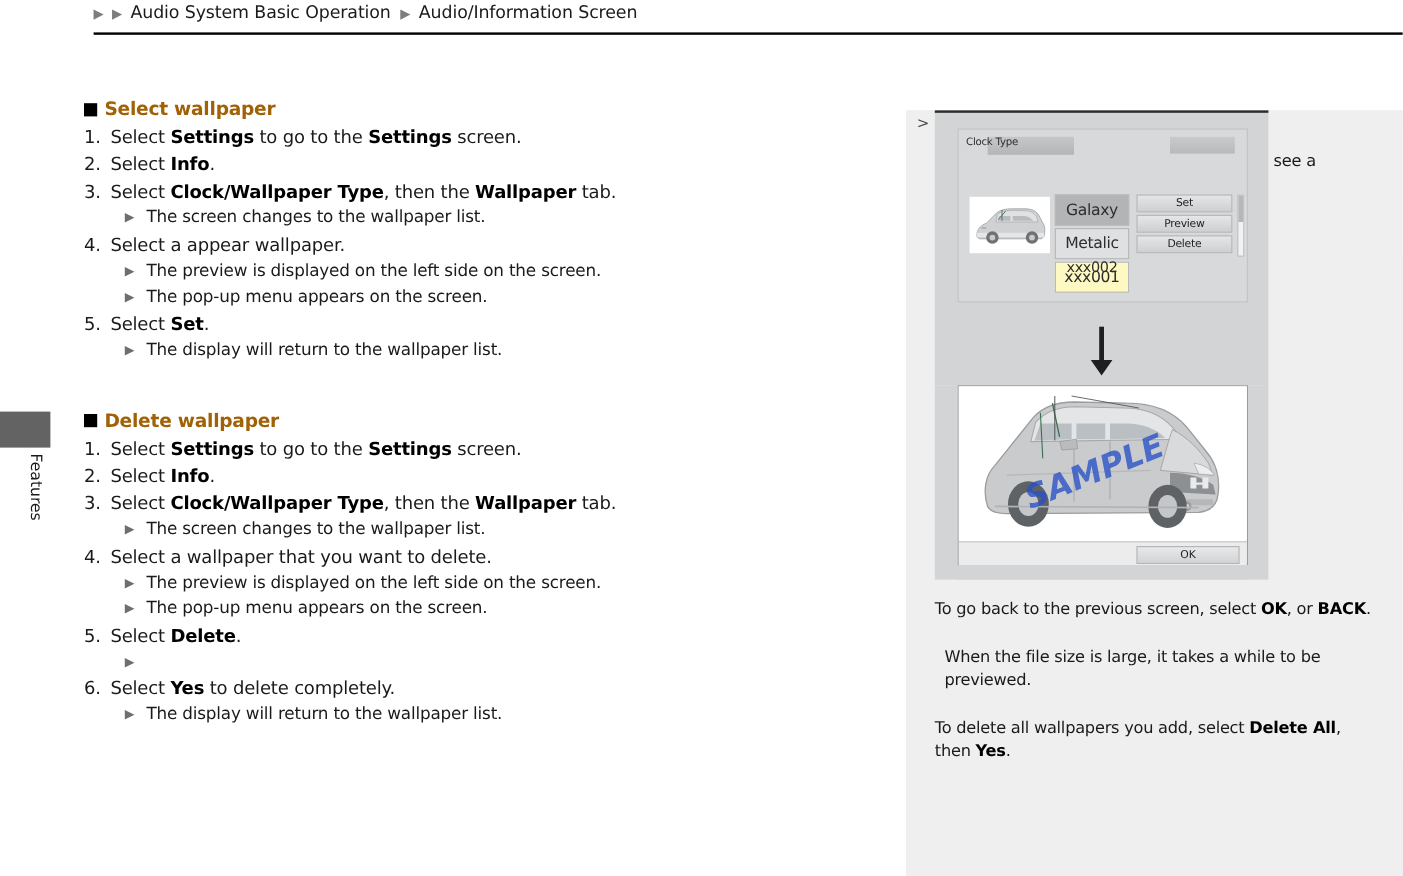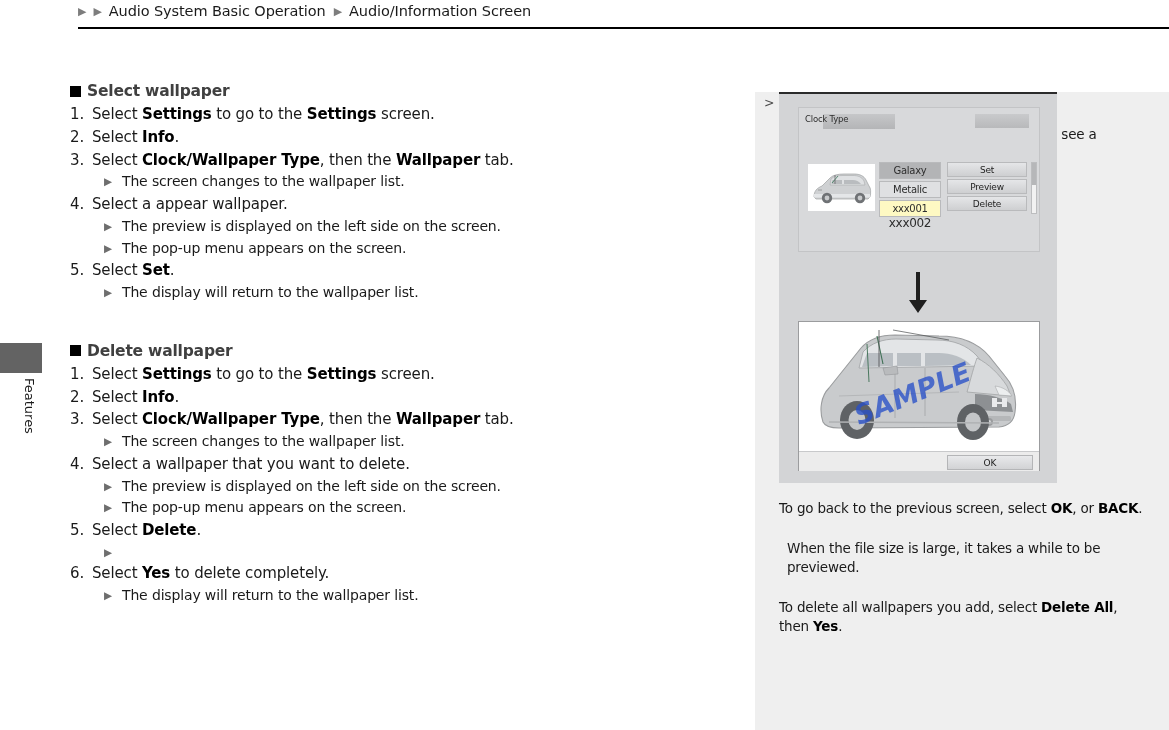--- a/index.html
+++ b/index.html
@@ -73,21 +73,21 @@
     position: absolute;
     left: 70px; top: 82px;
     width: 660px;
   }
   .sec { margin-bottom: 0px; }
   .sec-head {
     display: flex;
     align-items: center;
     font-size: 15.5px;
     font-weight: bold;
-    color: #404040;
+    color: #a16207;
     margin-bottom: 3px;
     letter-spacing: -0.2px;
   }
   .sq {
     display: inline-block;
     width: 11px; height: 11px;
     background: #000;
     margin-right: 6px;
     position: relative;
     top: 0px;
@@ -208,25 +208,25 @@
     background: #ffffff;
     overflow: hidden;
   }
   #preview-thumb svg { display: block; }
   .list-col {
     position: absolute;
     left: 80px; top: 54px;
     width: 62px;
   }
   .list-item {
-    height: 17px;
+    height: 26px;
     margin-bottom: 2px;
     background: #dfe0e2;
     border: 1px solid #b9babc;
-    font-size: 10px;
+    font-size: 13px;
     color: #2d2d2d;
     display: flex;
     align-items: center;
     justify-content: center;
     letter-spacing: -0.3px;
   }
   .list-item.sel {
     background: #b3b4b6;
   }
   .list-item.plain { background: #fef9c3; }

